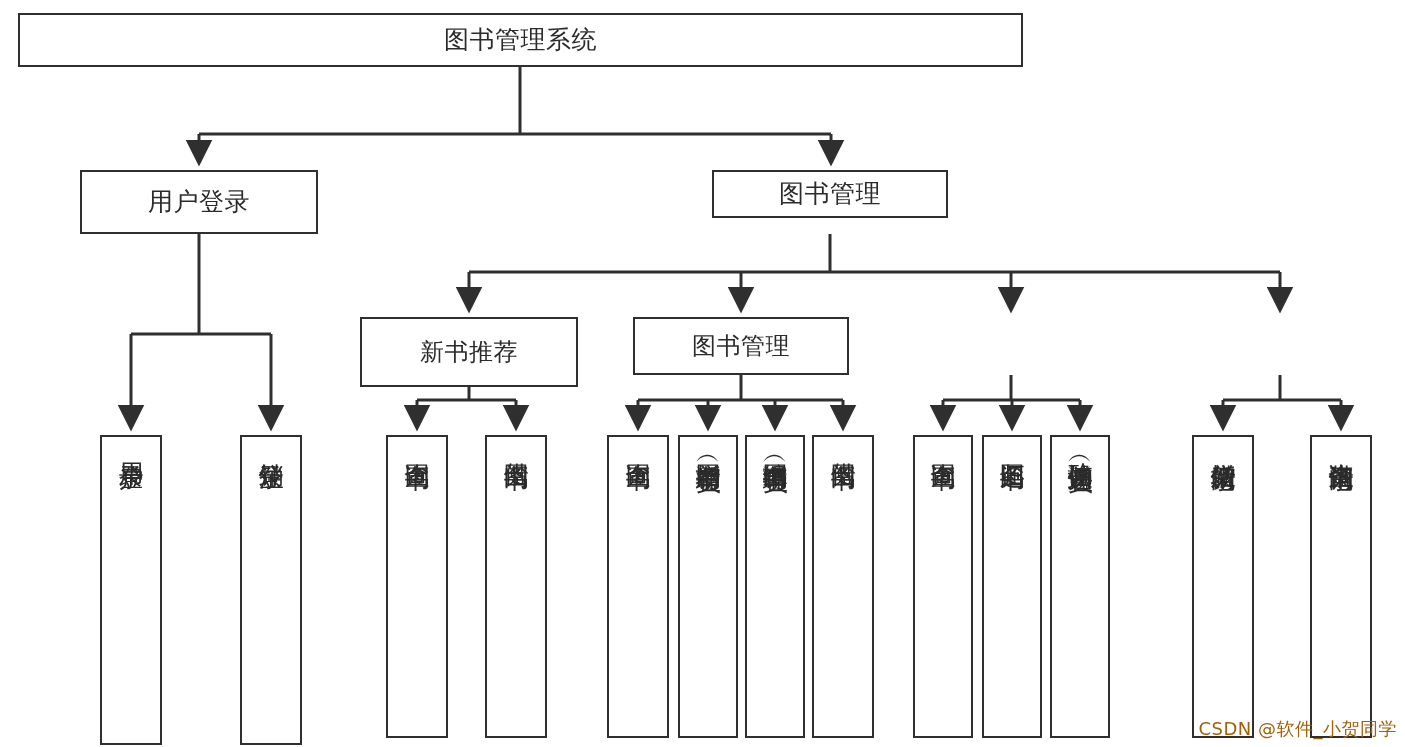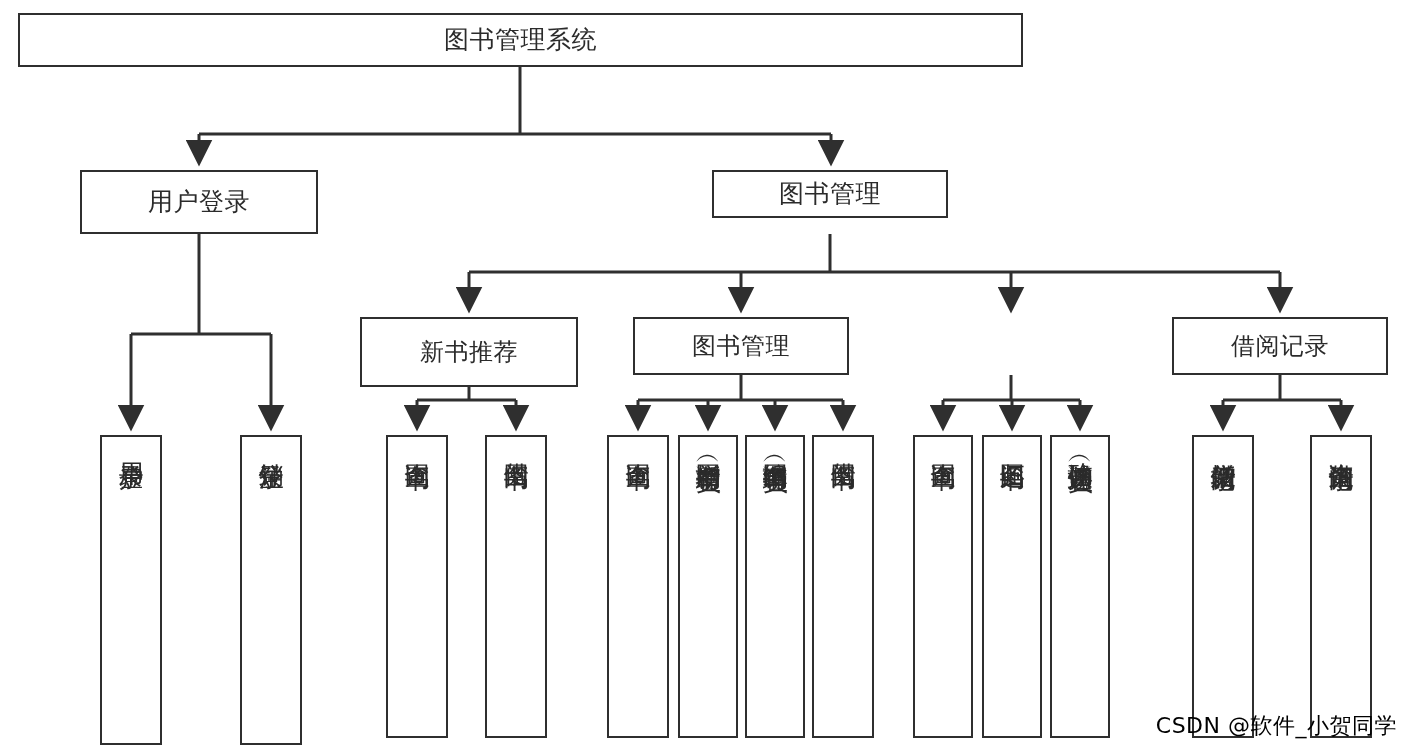--- a/index.html
+++ b/index.html
@@ -61,22 +61,22 @@
   }
   .n-root .label   { font-size: 25px; }
   .n-l1 .label     { font-size: 25px; }
   .n-l2 .label     { font-size: 24px; }
   .node.vert .label{ font-size: 25px; }
 
   #watermark {
     position: absolute;
     right: 8px;
     bottom: 6px;
-    font-size: 22px;
-    color: #000000;
+    font-size: 18px;
+    color: #a16207;
     letter-spacing: 0.5px;
     white-space: nowrap;
     font-family: "DejaVu Sans", "Liberation Sans", sans-serif;
   }
 </style>
 </head>
 <body>
 
 <div id="canvas" style="background: rgb(255, 255, 255);">
 
@@ -140,23 +140,20 @@
   <div class="node horiz n-l1" style="left: 712px; top: 170px; width: 236px; height: 48px; border-color: rgb(47, 47, 47); color: rgb(43, 43, 43);">
     <span class="label">图书管理</span>
   </div>
 
   <div class="node horiz n-l2" style="left: 360px; top: 317px; width: 218px; height: 70px; border-color: rgb(47, 47, 47); color: rgb(43, 43, 43);">
     <span class="label">新书推荐</span>
   </div>
   <div class="node horiz n-l2" style="left: 633px; top: 317px; width: 216px; height: 58px; border-color: rgb(47, 47, 47); color: rgb(43, 43, 43);">
     <span class="label">图书管理</span>
   </div>
-  <div class="node horiz n-l2" style="left: 1172px; top: 317px; width: 216px; height: 58px; border-color: rgb(47, 47, 47); color: rgb(43, 43, 43);">
-    <span class="label">借阅记录</span>
-  </div>
 
   <div class="node vert" style="left: 100px; top: 435px; width: 62px; height: 310px; border-color: rgb(47, 47, 47); color: rgb(43, 43, 43);">
     <span class="label">用户登录</span>
   </div>
   <div class="node vert" style="left: 240px; top: 435px; width: 62px; height: 310px; border-color: rgb(47, 47, 47); color: rgb(43, 43, 43);">
     <span class="label">注销登录</span>
   </div>
   <div class="node vert" style="left: 386px; top: 435px; width: 62px; height: 303px; border-color: rgb(47, 47, 47); color: rgb(43, 43, 43);">
     <span class="label">查询图书</span>
   </div>

